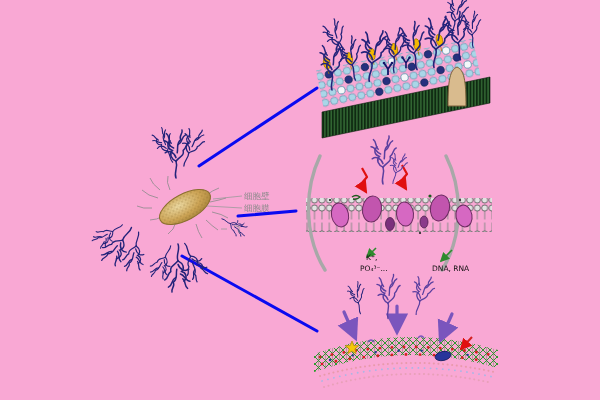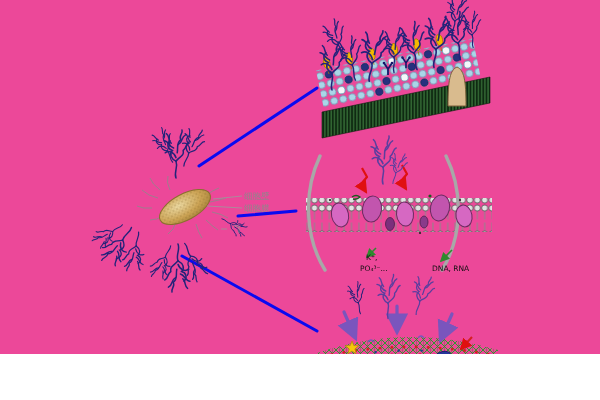--- a/index.html
+++ b/index.html
@@ -1,16 +1,16 @@
 <!DOCTYPE html>
 <html><head>
 <meta charset="utf-8">
 <style>
   html,body{margin:0;padding:0;background:#ffffff;}
-  .canvas{position:relative;width:600px;height:354px;background:#ec4899;overflow:hidden;
+  .canvas{position:relative;width:600px;height:400px;background:#f9a8d4;overflow:hidden;
           font-family:"DejaVu Sans",sans-serif;}
   svg{display:block;}
   .connector{stroke:#0a0af0;stroke-width:3;stroke-linecap:round;fill:none;}
   .pn{fill:none;stroke:#23237a;stroke-width:1.25;stroke-linecap:round;}
   .pp{fill:none;stroke:#5a3f9f;stroke-width:1.25;stroke-linecap:round;}
   .yc{stroke:#16166a;fill:#16166a;}
   .hair{stroke:#8a8a8a;stroke-width:0.8;fill:none;}
   .leader{stroke:#9a9a9a;stroke-width:0.8;fill:none;}
   text.zh{font-size:8.5px;fill:#8a8a8a;font-family:"DejaVu Sans",sans-serif;}
   text.lbl{font-size:7.5px;fill:#111;font-family:"DejaVu Sans",sans-serif;}

